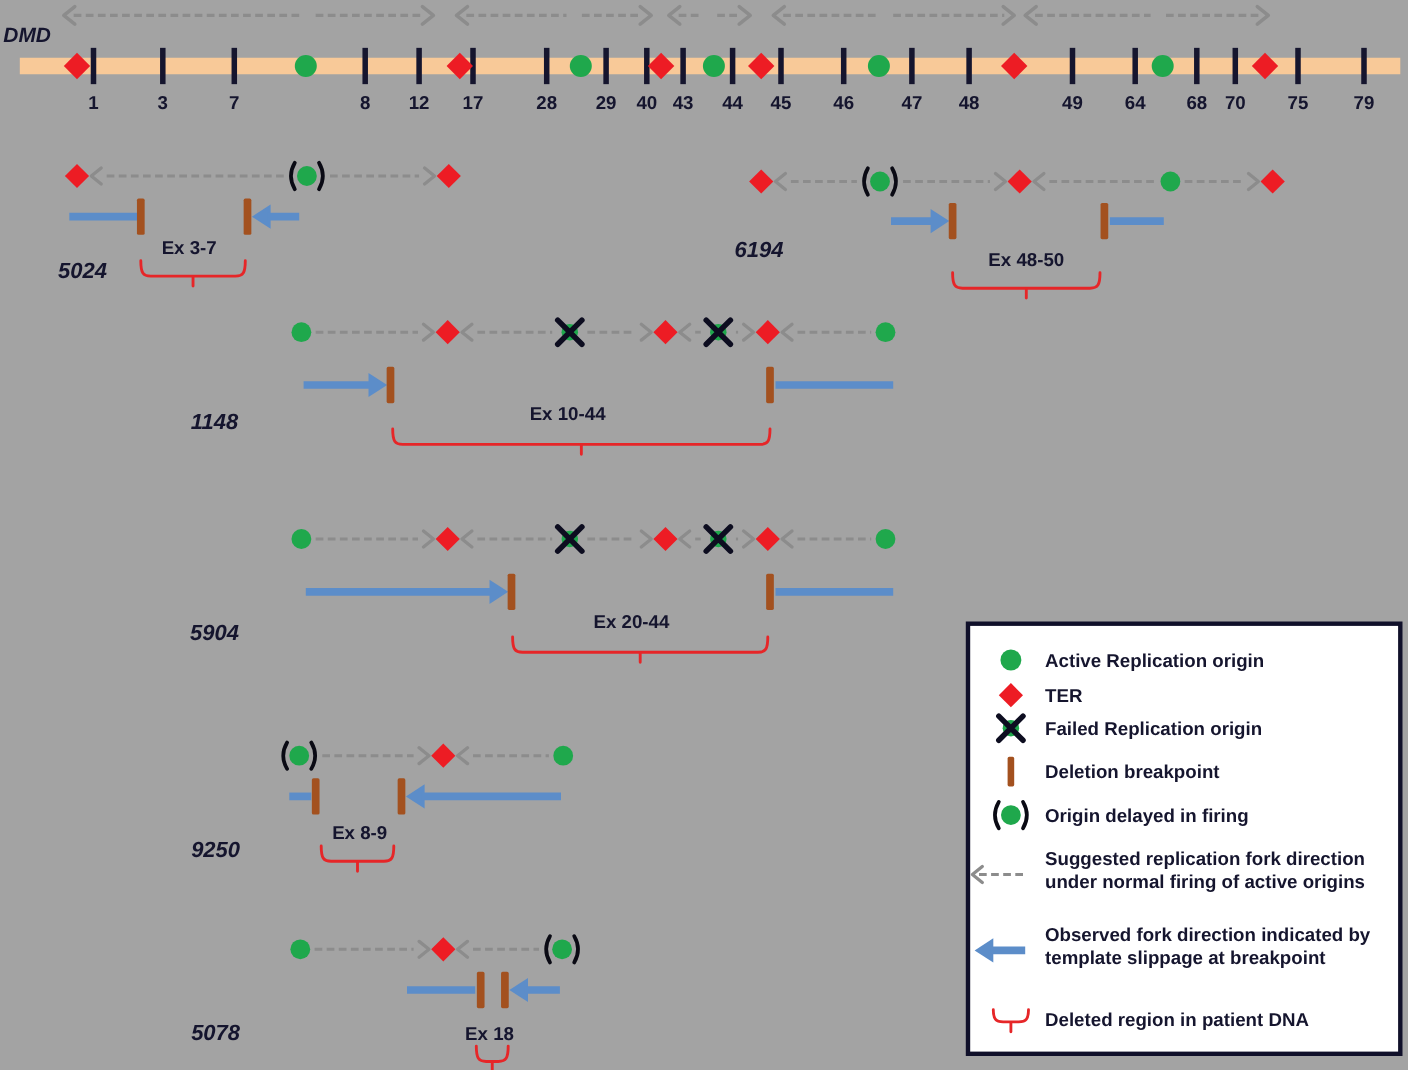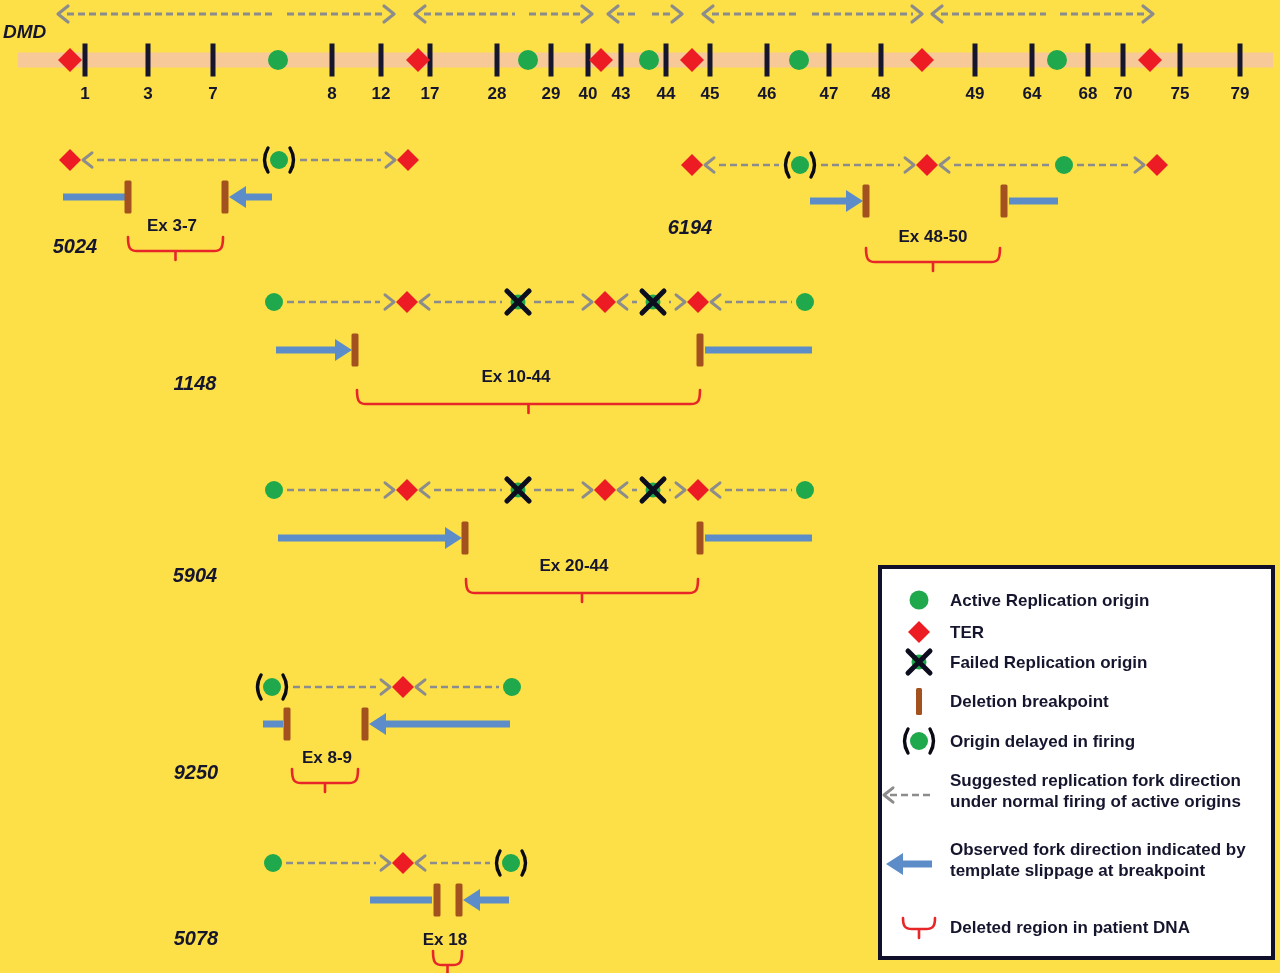--- a/index.html
+++ b/index.html
@@ -1,16 +1,16 @@
 <!DOCTYPE html>
 <html><head>
 <meta charset="utf-8">
 <style>
   html,body{margin:0;padding:0;background:#fff;}
-  #stage{position:relative;width:1280px;height:973px;background:#fde047;overflow:hidden;}
+  #stage{position:relative;width:1280px;height:973px;background:#a3a3a3;overflow:hidden;}
   svg text{font-family:"Liberation Sans", sans-serif;}
   .lbl{font-size:17px;font-weight:bold;fill:#15152E;}
   .pid{font-size:20px;font-weight:bold;font-style:italic;fill:#15152E;}
   .dmd{font-size:19px;font-weight:bold;font-style:italic;fill:#15152E;}
 </style>
 </head>
 <body>
 
 <div id="stage">
   <svg id="fig" width="1280" height="973" viewBox="0 0 1280 973">

